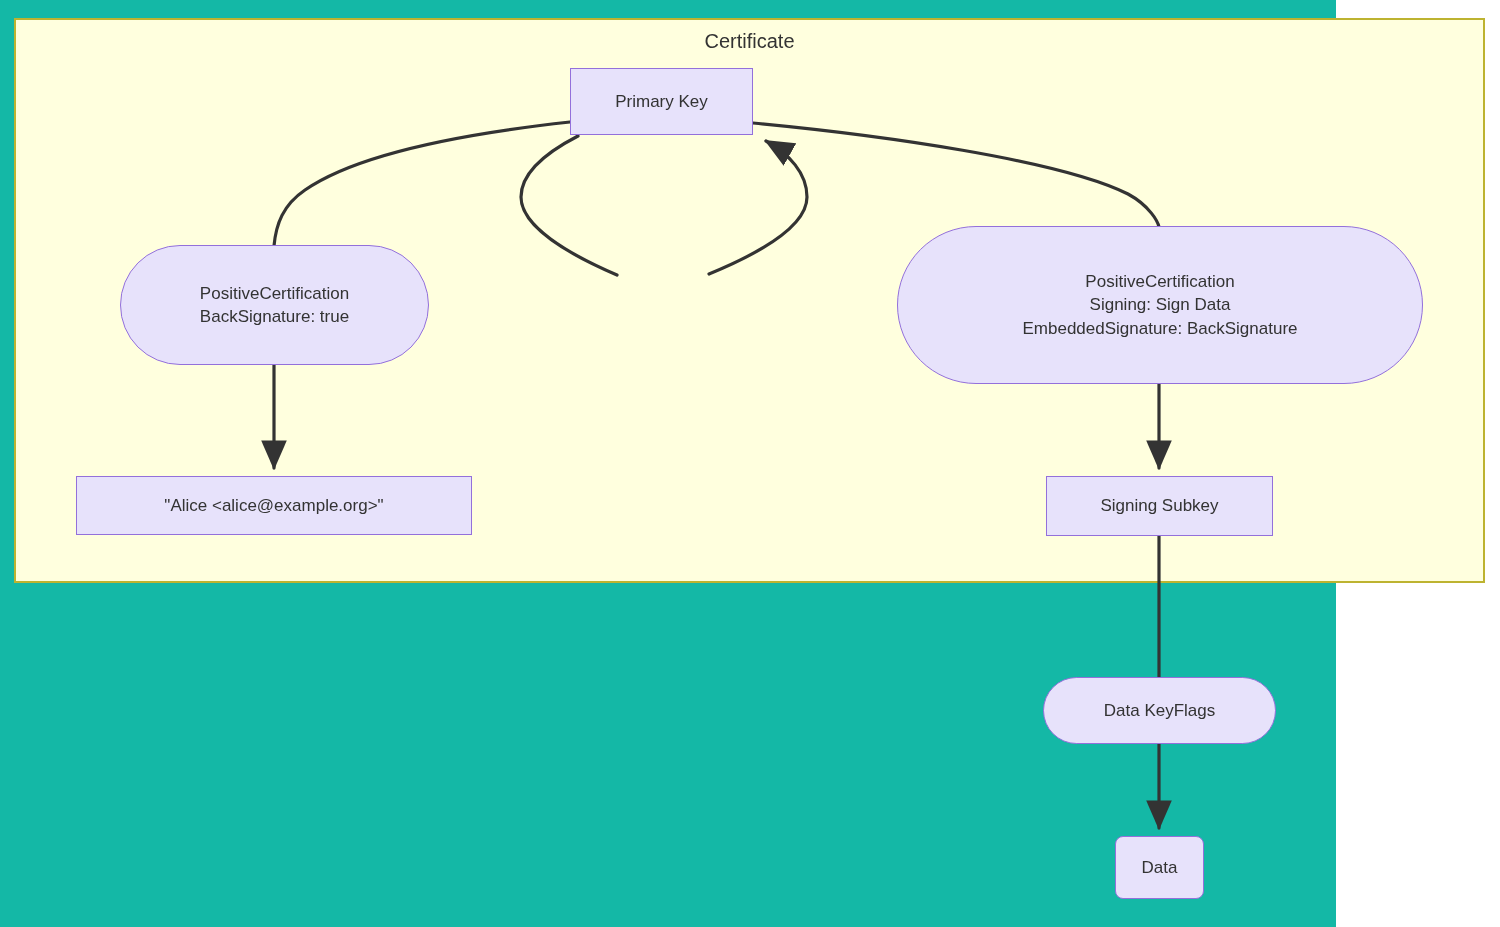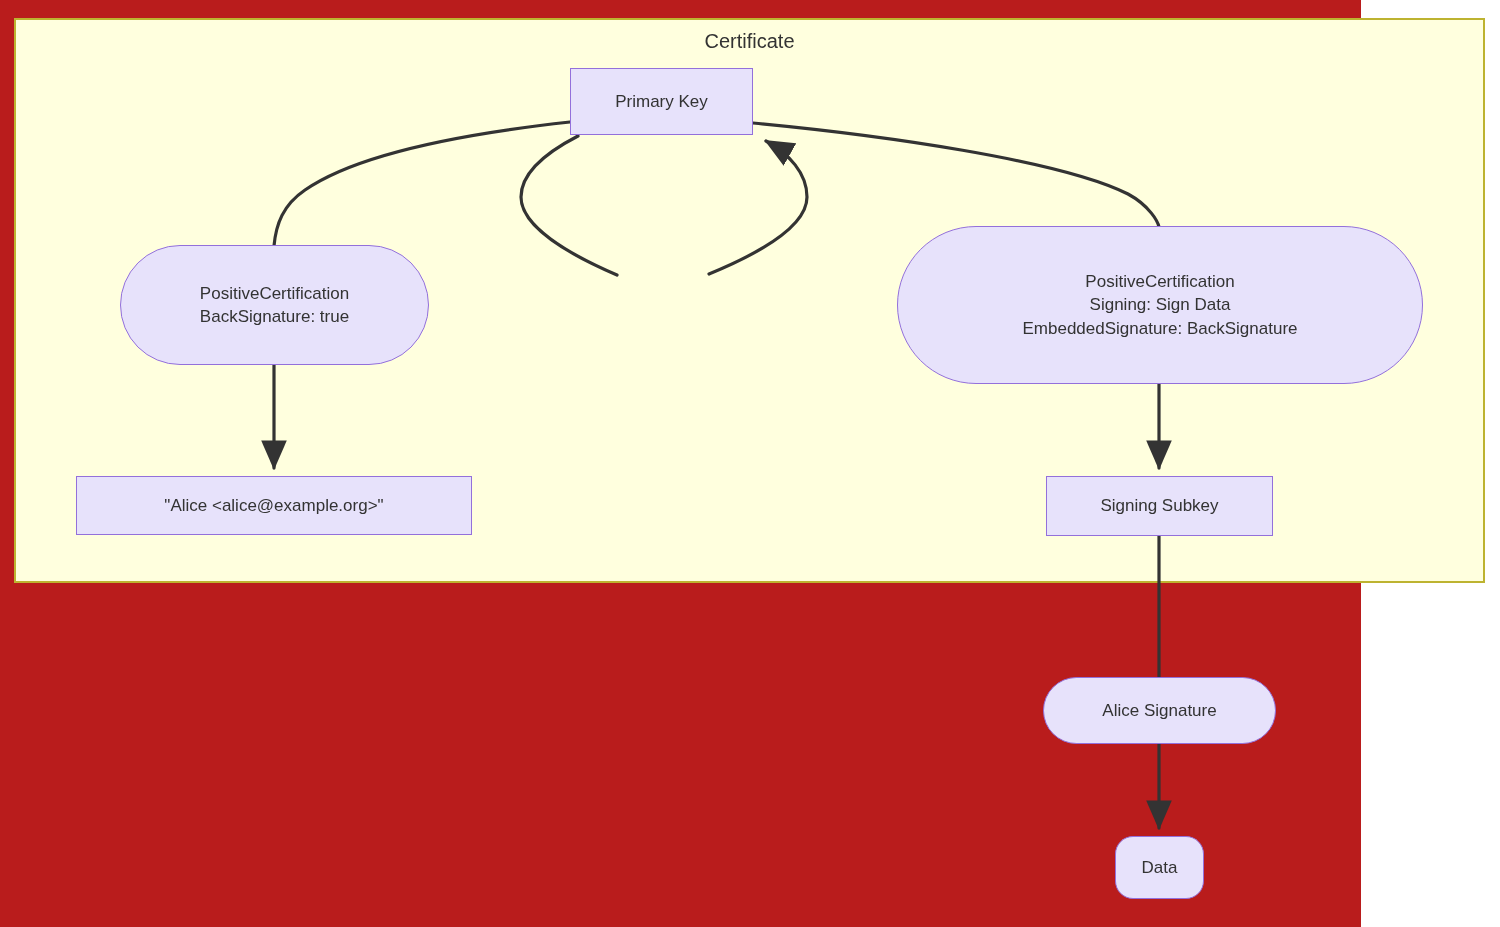--- a/index.html
+++ b/index.html
@@ -10,22 +10,21 @@
   body {
     width: 1500px;
     height: 927px;
     font-family: "Liberation Sans", sans-serif;
     overflow: hidden;
   }
   #diagram-root {
     position: relative;
     width: 1336px;
     height: 927px;
-    background: #b91c1c;
-    padding-left: 25px;
+    background: #14b8a6;
   }
   
   .subgraph {
     position: absolute;
     left: 14px;
     top: 18px;
     width: 1471px;
     height: 565px;
     background: #ffffde;
     border: 2px solid #bdb330;
@@ -63,21 +62,21 @@
     align-items: center;
     justify-content: center;
     text-align: center;
     font-size: 17px;
     line-height: 1.37;
     white-space: nowrap;
     z-index: 5;
   }
   .node .line { display: block; }
   .rect { border-radius: 0px; }
-  .round-rect { border-radius: 18px; }
+  .round-rect { border-radius: 8px; }
   .stadium { border-radius: 999px; }
 
   
   #node-primary-key      { left: 570px;  top: 68px;  width: 183px; height: 67px; }
   #node-positive-cert    { left: 120px;  top: 245px; width: 309px; height: 120px; justify-content: center; }
   #node-direct-key-sig   { left: 517px;  top: 275px; width: 290px; height: 60px; }
   #node-subkey-binding   { left: 897px;  top: 226px; width: 526px; height: 158px; }
   #node-userid           { left: 76px;   top: 476px; width: 396px; height: 59px; }
   #node-signing-subkey   { left: 1046px; top: 476px; width: 227px; height: 60px; }
   #node-data-signature   { left: 1043px; top: 677px; width: 233px; height: 67px; }
@@ -134,20 +133,20 @@
 
   <div class="node rect" id="node-userid">
     <span class="line">"Alice &lt;alice@example.org&gt;"</span>
   </div>
 
   <div class="node rect" id="node-signing-subkey">
     <span class="line">Signing Subkey</span>
   </div>
 
   <div class="node stadium" id="node-data-signature">
-    <span class="line">Alice Signature</span>
+    <span class="line">Data KeyFlags</span>
   </div>
 
   <div class="node round-rect" id="node-data">
     <span class="line">Data</span>
   </div>
 
 </div>
 
 </body></html>

